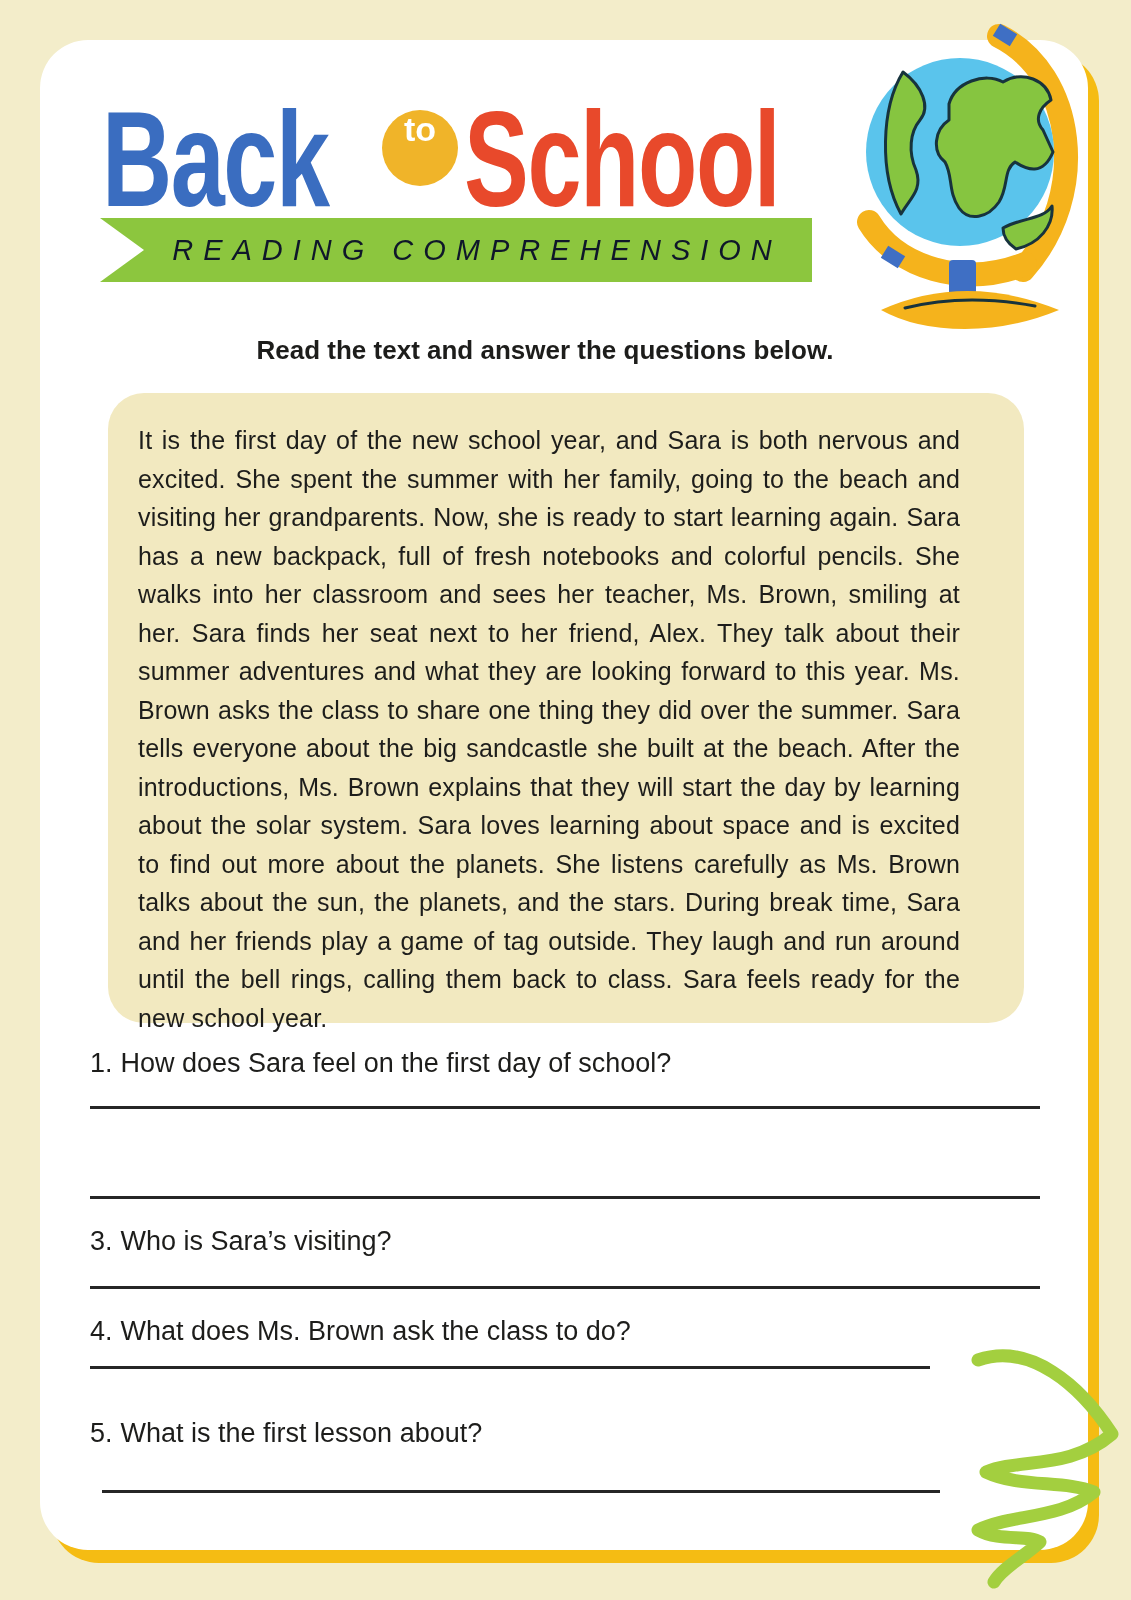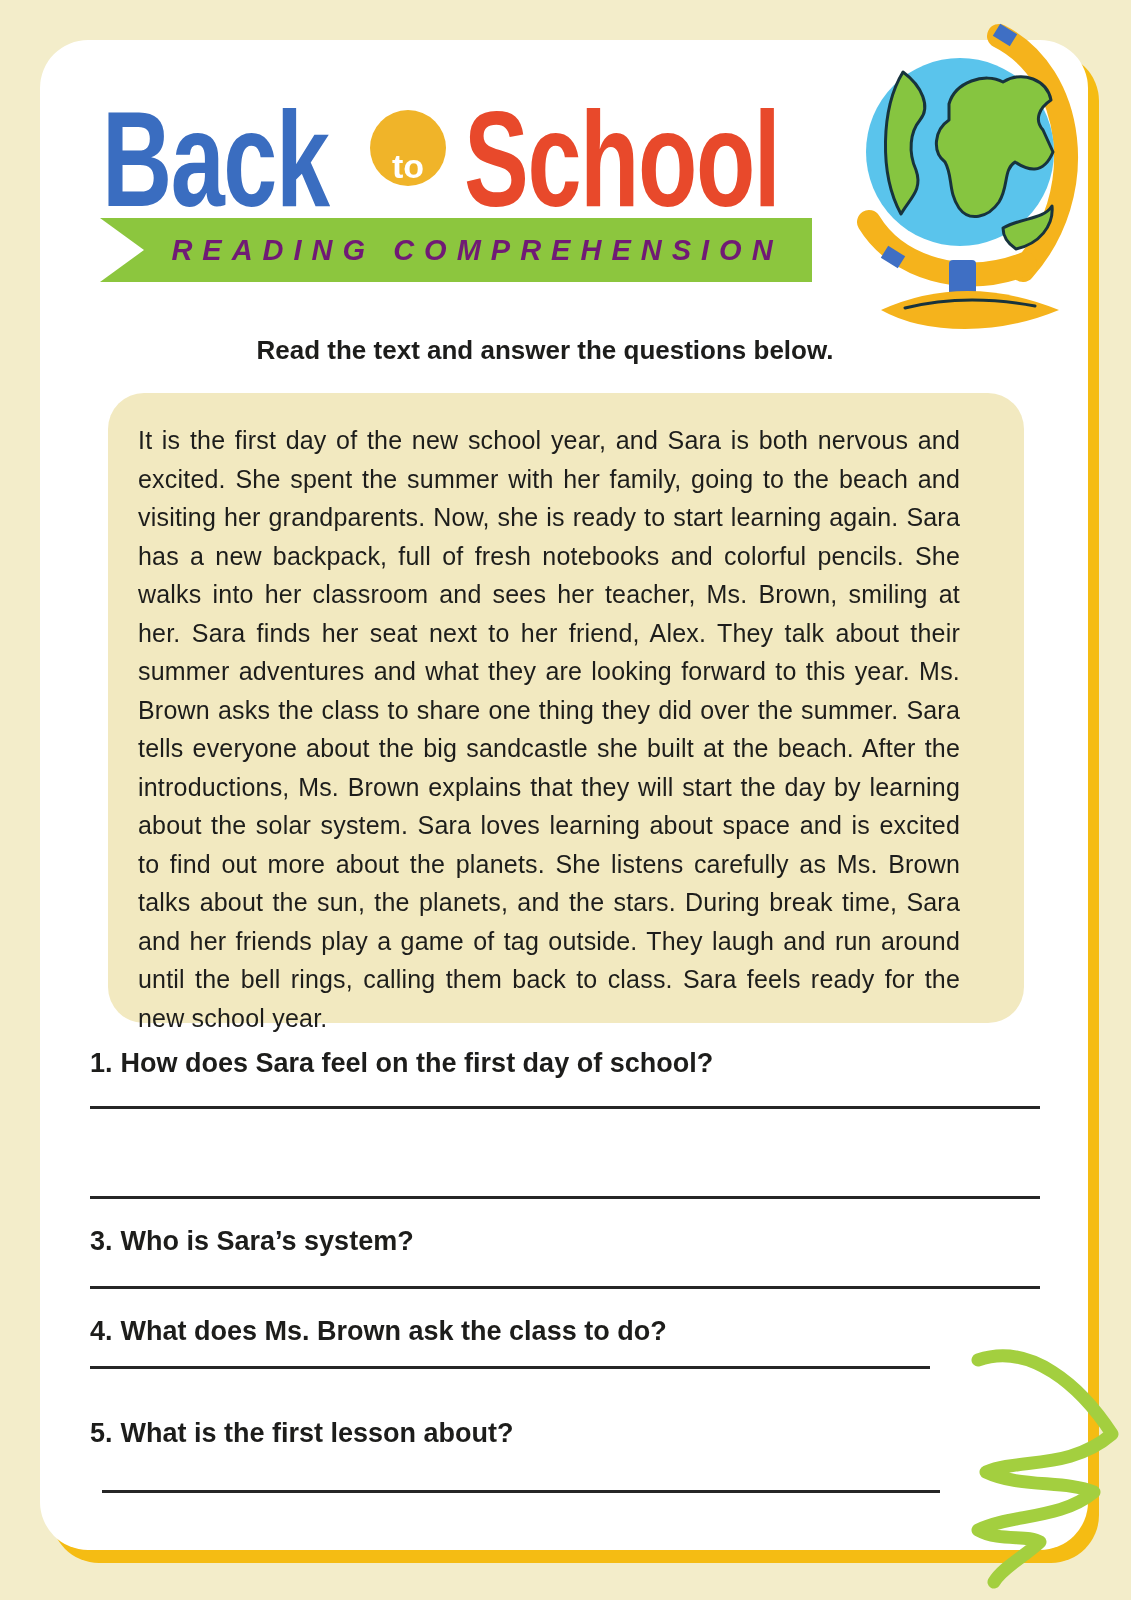--- a/index.html
+++ b/index.html
@@ -30,42 +30,42 @@
     line-height:1.15;
     letter-spacing:-2px;
     transform:scaleX(0.72);
     transform-origin:left top;
     white-space:nowrap;
   }
   .t-back{left:62px;color:#3a6dc0;}
   .t-school{left:424px;color:#e8492b;}
   .t-badge{
     position:absolute;
-    left:330px;top:70px;
+    left:342px;top:70px;
     width:76px;height:76px;
     border-radius:50%;
     background:#f0b429;
-    display:flex;align-items:flex-end;justify-content:center;
+    display:flex;align-items:flex-start;justify-content:center;
     color:#ffffff;
     font-size:34px;font-weight:700;
   }
   
   .banner{
     position:absolute;
     left:60px;top:178px;
     width:712px;height:64px;
     background:#8cc63e;
     clip-path:polygon(0 0,100% 0,100% 100%,0 100%,44px 50%);
     display:flex;align-items:center;justify-content:center;
   }
   .banner-text{
     padding-left:42px;
-    color:#701a75;
+    color:#0f172a;
     font-size:29px;
-    font-weight:700;
+    font-weight:400;
     font-style:italic;
     letter-spacing:10px;
     white-space:nowrap;
   }
   
   .instruction{
     position:absolute;
     left:0;top:282px;
     width:1010px;
     text-align:center;
@@ -93,21 +93,21 @@
     color:#1d1d1b;
     text-align:justify;
   }
   
   .questions{position:absolute;left:0;top:0;width:100%;height:100%;}
   .q{
     position:absolute;
     left:50px;
     width:950px;
     font-size:27px;
-    font-weight:700;
+    font-weight:400;
     color:#1d1d1b;
     white-space:nowrap;
   }
   .q .q-num{margin-right:8px;}
   .line{
     position:absolute;
     left:50px;
     border-top:3px solid #262626;
     height:0;
   }
@@ -158,21 +158,21 @@
     <div class="questions">
 
       <div class="q q1">
         <span class="q-num">1.</span><span class="q-text">How does Sara feel on the first day of school?</span>
       </div>
       <div class="line l1"></div>
 
       <div class="line l2"></div>
 
       <div class="q q3">
-        <span class="q-num">3.</span><span class="q-text">Who is Sara’s system?</span>
+        <span class="q-num">3.</span><span class="q-text">Who is Sara’s visiting?</span>
       </div>
       <div class="line l3"></div>
 
       <div class="q q4">
         <span class="q-num">4.</span><span class="q-text">What does Ms. Brown ask the class to do?</span>
       </div>
       <div class="line l4"></div>
 
       <div class="q q5">
         <span class="q-num">5.</span><span class="q-text">What is the first lesson about?</span>

